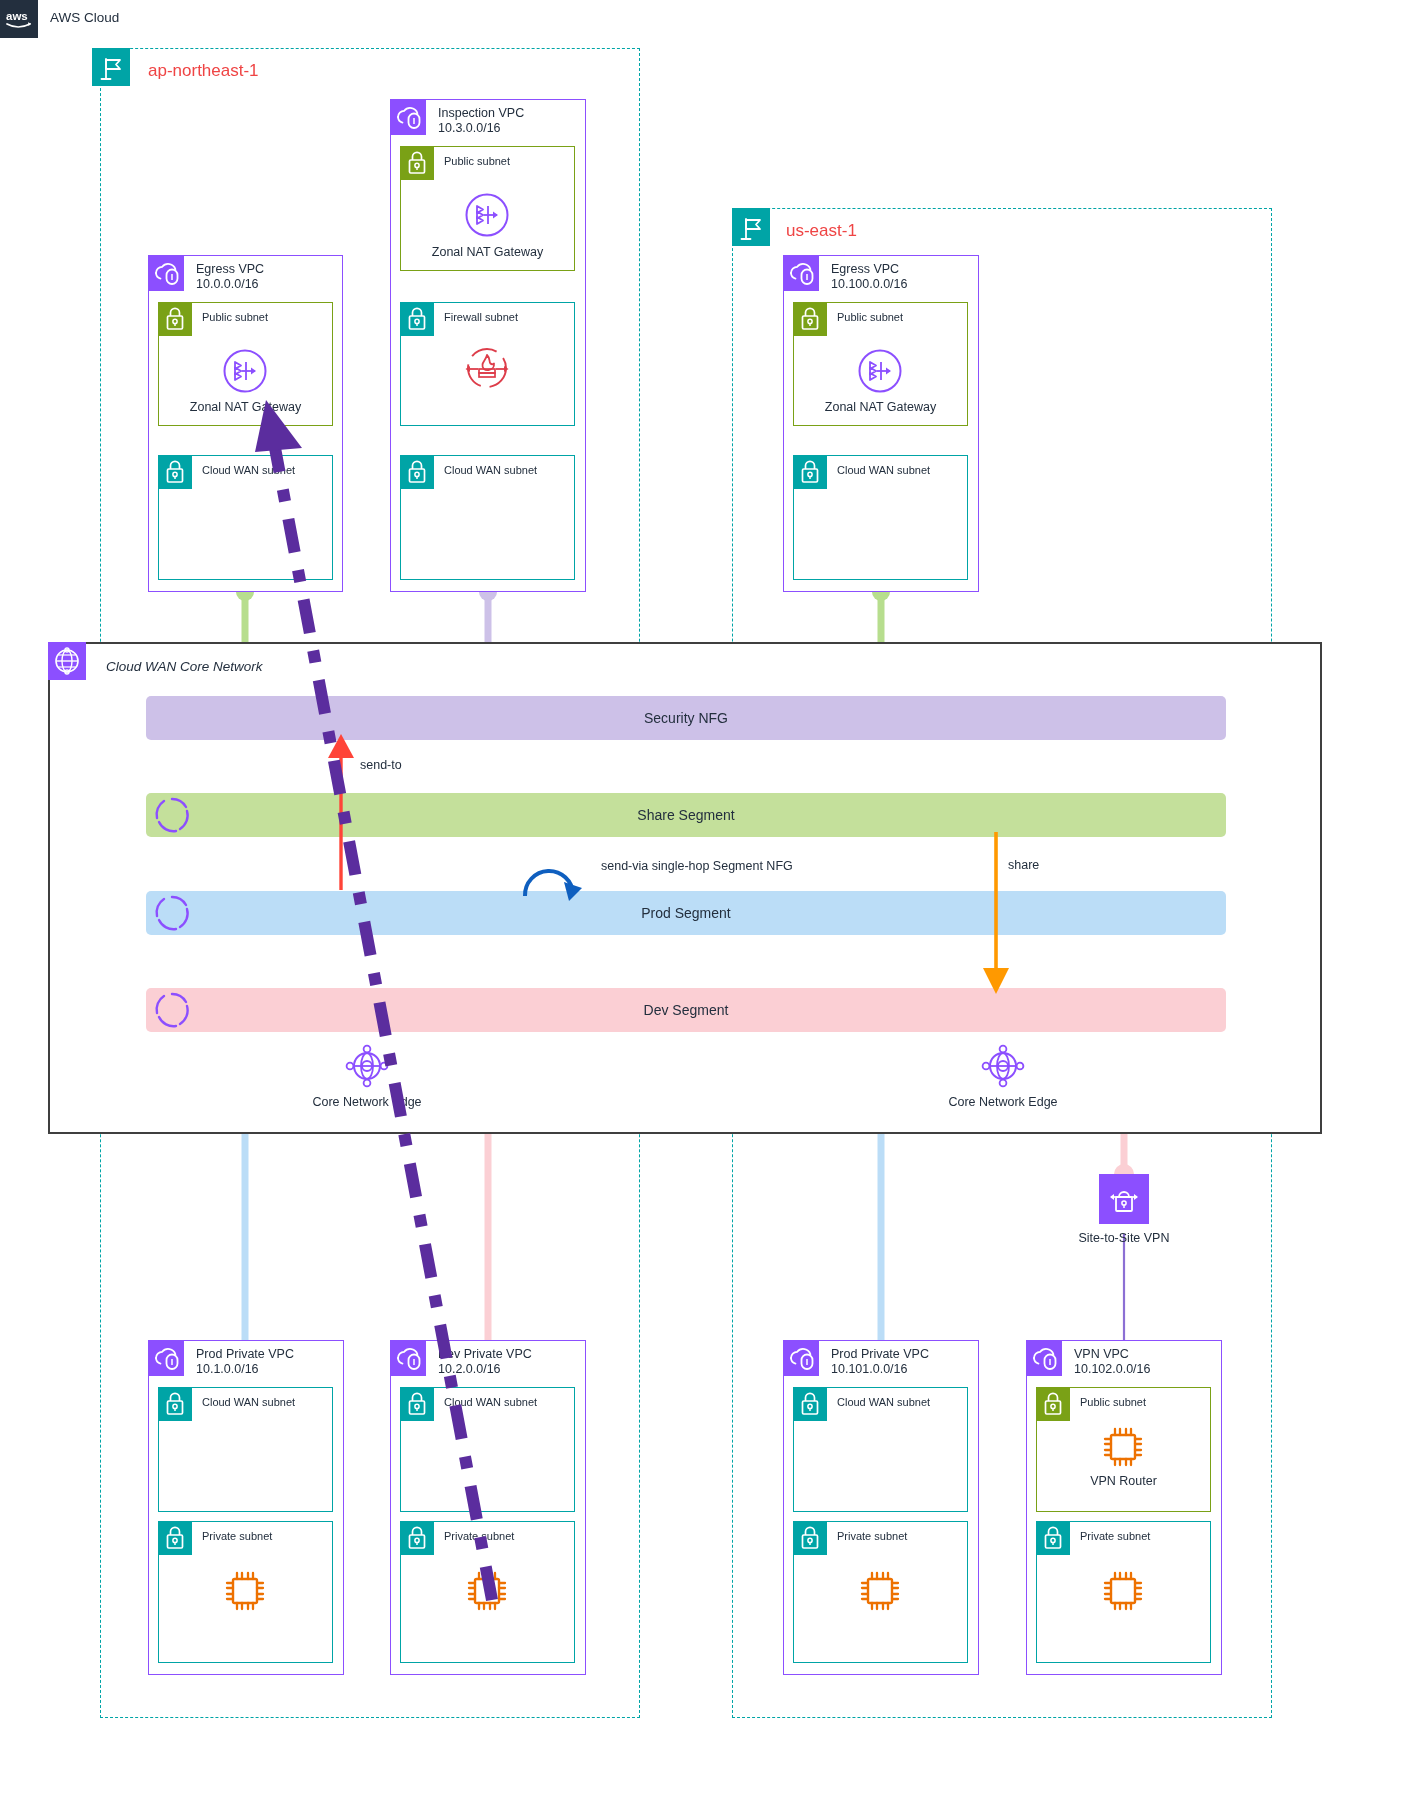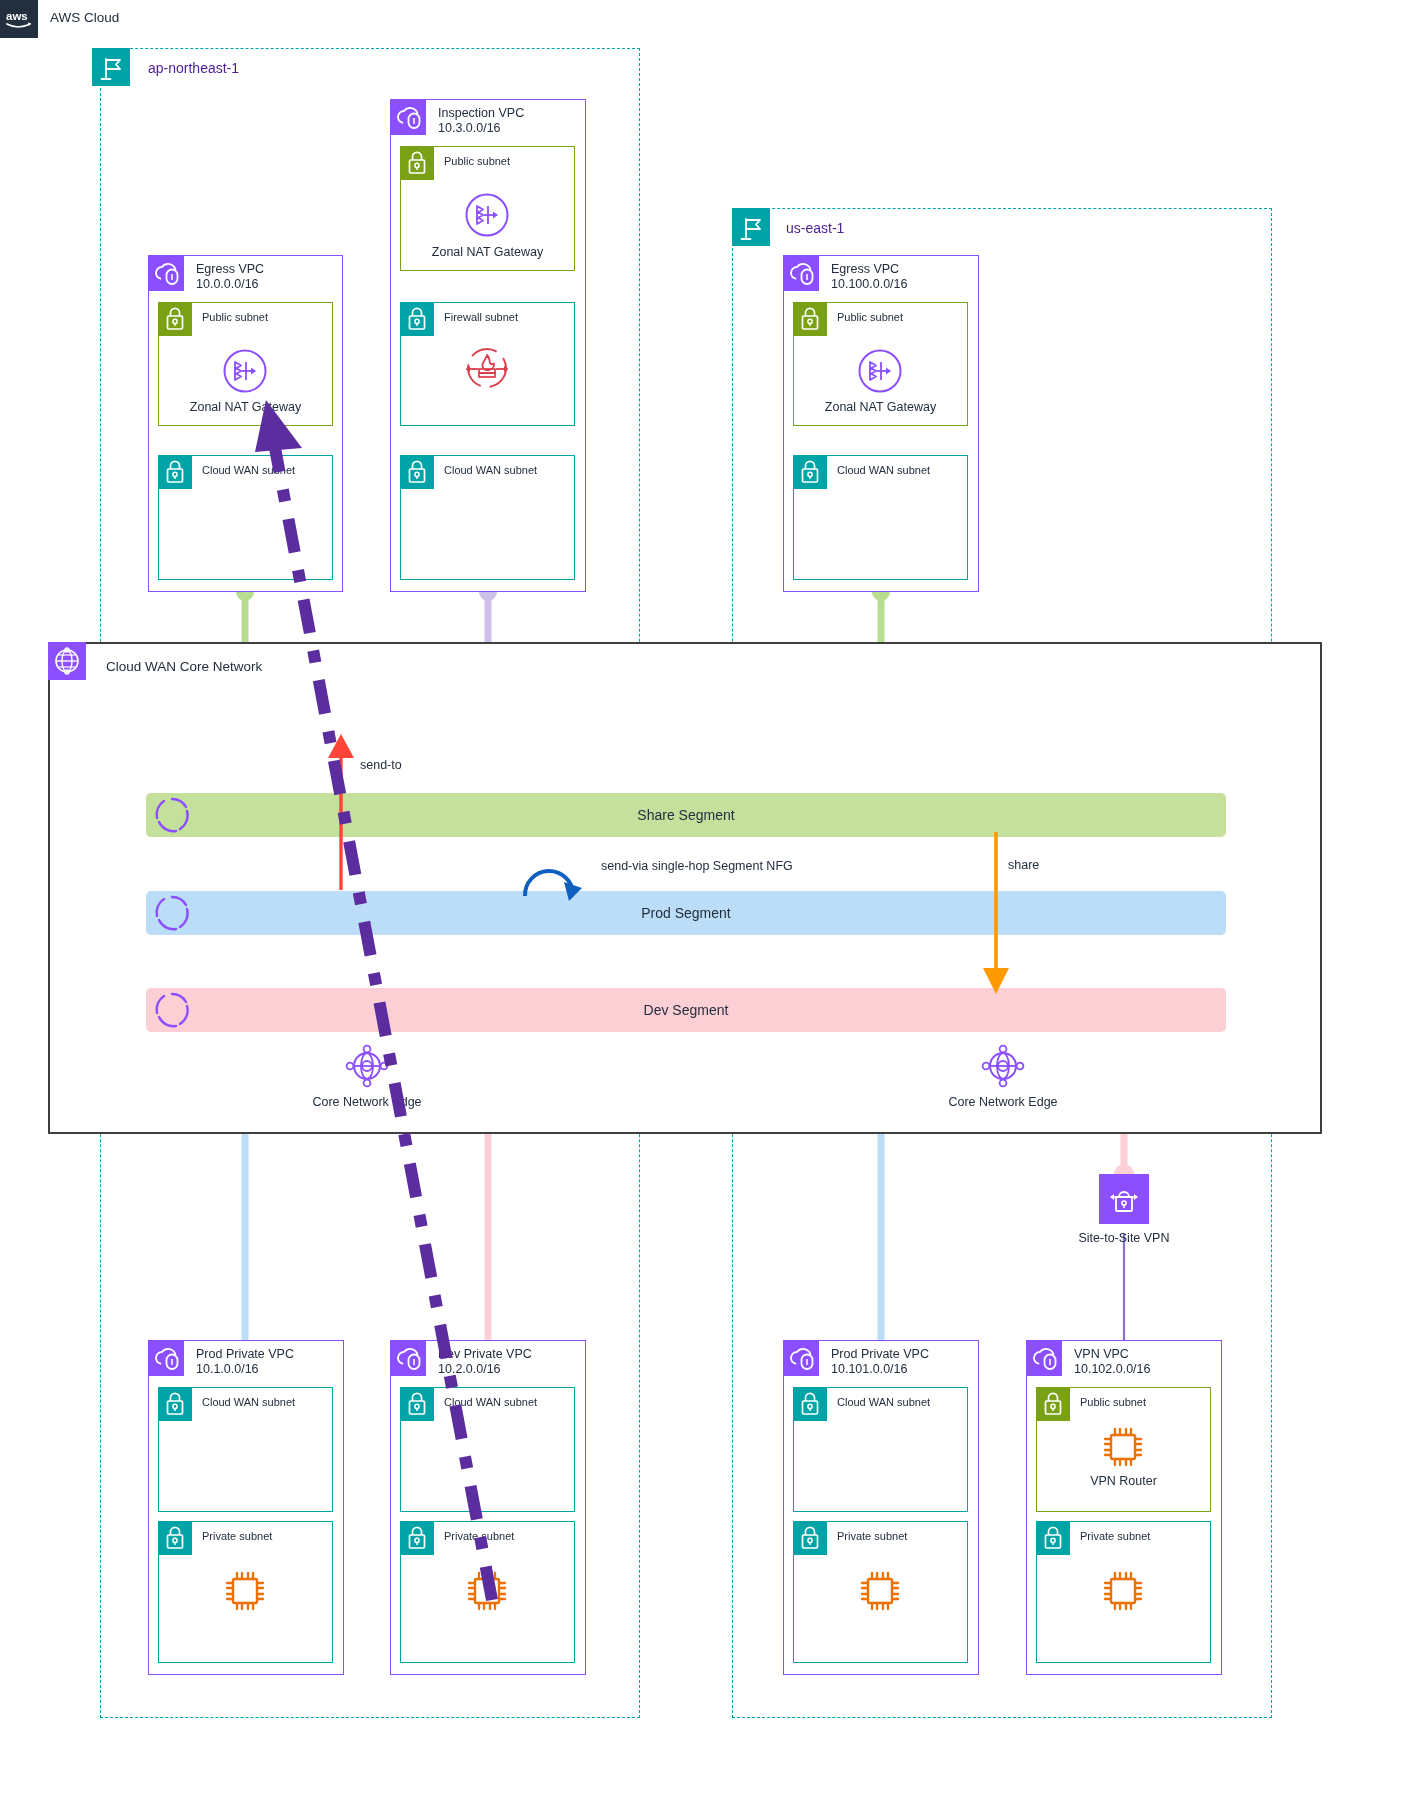--- a/index.html
+++ b/index.html
@@ -8,21 +8,21 @@
   .abs{position:absolute;box-sizing:border-box;}
   .lbl{position:absolute;font-size:13.5px;color:#232F3E;white-space:pre;line-height:1.25;}
 
   
   #aws-badge{left:0;top:0;width:38px;height:38px;background:#232F3E;display:flex;align-items:center;justify-content:center;}
   #aws-cloud-label{left:50px;top:10px;font-size:13.5px;color:#232F3E;}
 
   
   .region{border:1.6px dashed #00A4A6;background:transparent;}
   .region-badge{width:38px;height:38px;background:#00A4A6;display:flex;align-items:center;justify-content:center;}
-  .region-name{font-size:14px;color:#4c1d95;}
+  .region-name{font-size:17px;color:#ef4444;}
 
   
   .vpc{border:1.6px solid #8C4FFF;background:#fff;}
   .vpc-badge{width:36px;height:36px;background:#8C4FFF;display:flex;align-items:center;justify-content:center;}
   .vpc-title{font-size:12.5px;color:#232F3E;line-height:1.22;}
 
   
   .subnet{background:#fff;}
   .subnet.pub{border:1.5px solid #7AA116;}
   .subnet.teal{border:1.5px solid #00A4A6;}
@@ -256,22 +256,25 @@
     <svg width="34" height="34" viewBox="0 0 34 34">
       <circle cx="17" cy="17" r="11" fill="none" stroke="#fff" stroke-width="1.6"></circle>
       <ellipse cx="17" cy="17" rx="5" ry="11" fill="none" stroke="#fff" stroke-width="1.4"></ellipse>
       <line x1="6" y1="17" x2="28" y2="17" stroke="#fff" stroke-width="1.4"></line>
       <line x1="8.5" y1="11" x2="25.5" y2="11" stroke="#fff" stroke-width="1.2"></line>
       <line x1="8.5" y1="23" x2="25.5" y2="23" stroke="#fff" stroke-width="1.2"></line>
       <circle cx="17" cy="6" r="2" fill="none" stroke="#fff" stroke-width="1.4"></circle>
       <circle cx="17" cy="28" r="2" fill="none" stroke="#fff" stroke-width="1.4"></circle>
     </svg>
   </div>
-  <div class="lbl" id="corenet-label" style="left:106px;top:659px;">Cloud WAN Core Network</div>
-
+  <div class="lbl" id="corenet-label" style="left:106px;top:659px;font-style:italic;">Cloud WAN Core Network</div>
+
+  <div class="segbar" style="left:146px;top:696px;width:1080px;height:44px;background:#CDC1E8;">
+    <span>Security NFG</span>
+  </div>
 
   <div class="segbar" style="left:146px;top:793px;width:1080px;height:44px;background:#C4E09B;">
     <span class="seg-ico">
       <svg width="44" height="44" viewBox="0 0 44 44">
         <path d="M22 6 a16 16 0 0 1 14 8" fill="none" stroke="#8C4FFF" stroke-width="2.4" stroke-linecap="round"></path>
         <path d="M37 18 a16 16 0 0 1 -7 18" fill="none" stroke="#8C4FFF" stroke-width="2.4" stroke-linecap="round"></path>
         <path d="M26 38 a16 16 0 0 1 -17 -9" fill="none" stroke="#8C4FFF" stroke-width="2.4" stroke-linecap="round"></path>
         <path d="M7 25 a16 16 0 0 1 7 -17" fill="none" stroke="#8C4FFF" stroke-width="2.4" stroke-linecap="round"></path>
       </svg>
     </span>

